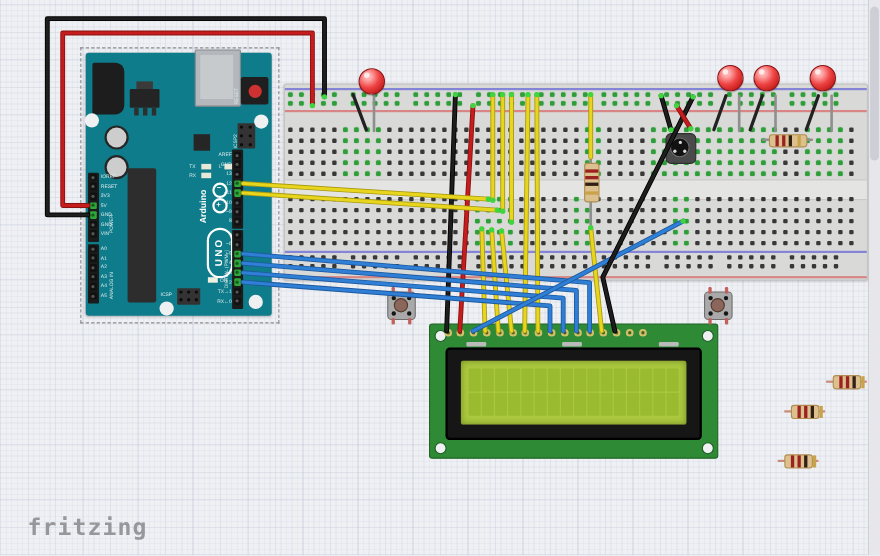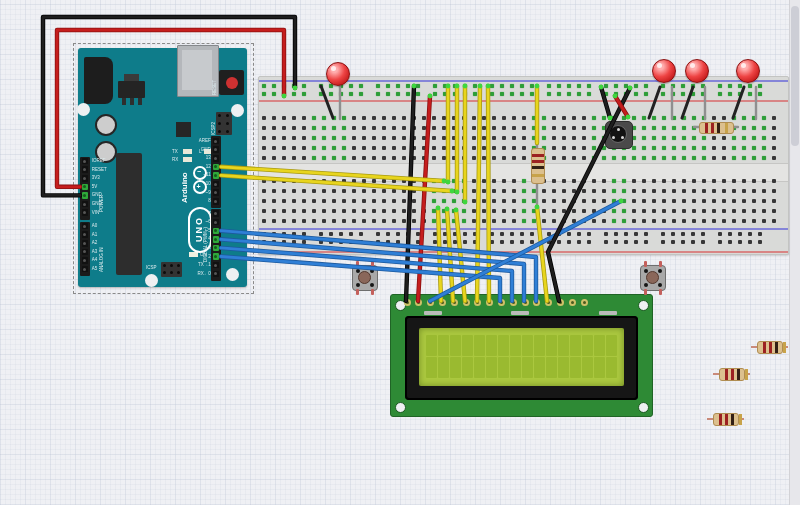--- a/index.html
+++ b/index.html
@@ -1106,20 +1106,21 @@
       <path d="M601 87 L610 118" fill="none" stroke="#000000" stroke-width="4.4" stroke-linecap="round" stroke-linejoin="round"></path>
       <path d="M601 87 L610 118" fill="none" stroke="#1e1e1e" stroke-width="2.8" stroke-linecap="round" stroke-linejoin="round"></path>
       <circle cx="601" cy="87" r="2.4" fill="#3ed63e"></circle>
       <circle cx="610" cy="118" r="2.4" fill="#3ed63e"></circle>
       <path d="M615 96 L628 117" fill="none" stroke="#8a1111" stroke-width="4.4" stroke-linecap="round" stroke-linejoin="round"></path>
       <path d="M615 96 L628 117" fill="none" stroke="#c51d1d" stroke-width="2.8" stroke-linecap="round" stroke-linejoin="round"></path>
       <circle cx="615" cy="96" r="2.4" fill="#3ed63e"></circle>
       <circle cx="628" cy="117" r="2.4" fill="#3ed63e"></circle>
     </svg>
 
+  <div class="abs fritzing">fritzing</div>
 
   <div class="abs" id="scrollbar"></div>
   <div class="abs" id="scroll-thumb"></div>
 <div class="led comp abs" style="left: 326px; top: 62px;"></div>
     <div class="led comp abs" style="left: 652px; top: 59px;"></div>
     <div class="led comp abs" style="left: 685px; top: 59px;"></div>
     <div class="led comp abs" style="left: 736px; top: 59px;"></div>
     <div class="pushbtn comp abs" style="left: 352px; top: 265px;">
       <div class="cap"></div>
       <div class="dot" style="left:3px;top:3px"></div>

